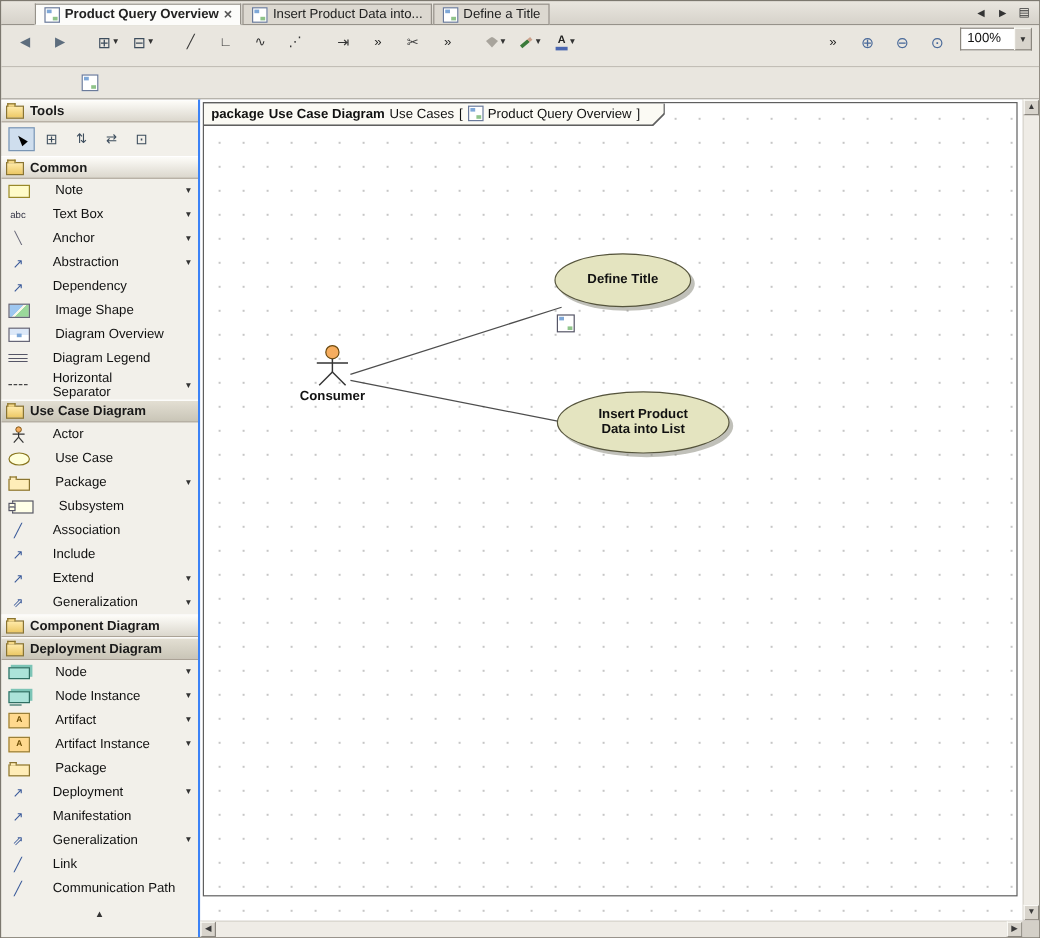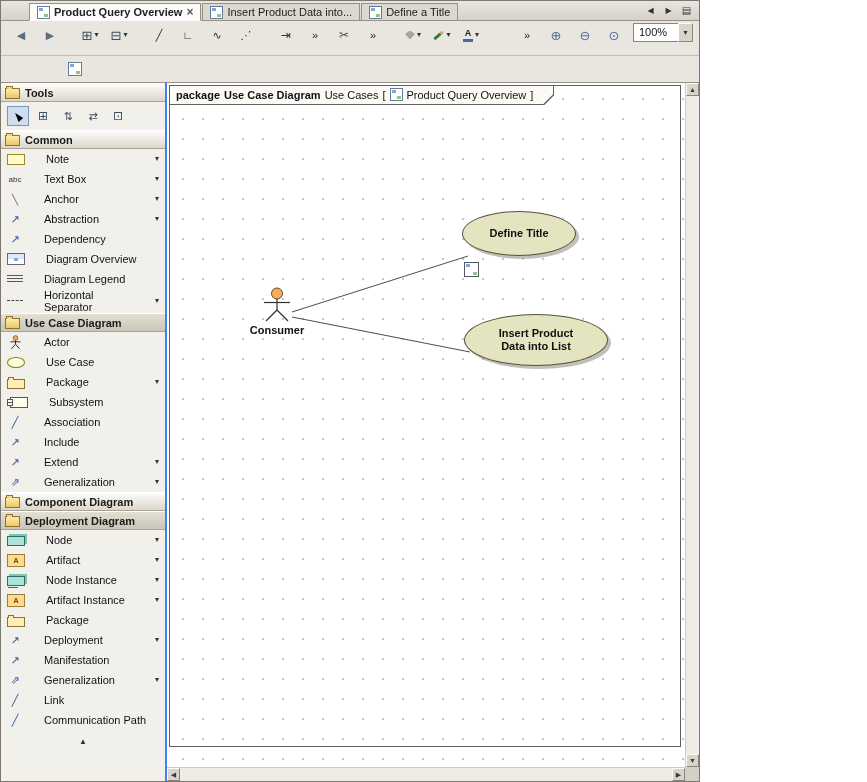--- a/index.html
+++ b/index.html
@@ -1,17 +1,17 @@
 <!DOCTYPE html>
 <html><head>
 <meta charset="utf-8">
 <style>
   html,body{margin:0;padding:0}
   body{font-family:"Liberation Sans","DejaVu Sans",sans-serif;font-size:11px;color:#111;background:#fff}
-  .win{width:700px;height:782px;box-sizing:border-box;border:1px solid #7c786f;background:#d4d0c8;display:flex;flex-direction:column;overflow:hidden}
+  .win{width:867px;height:782px;box-sizing:border-box;border:1px solid #7c786f;background:#d4d0c8;display:flex;flex-direction:column;overflow:hidden}
 
   
   .tabbar{flex:0 0 19px;display:flex;align-items:flex-end;background:linear-gradient(#e9e6df,#d6d2ca);border-bottom:1px solid #96928a;padding-left:28px;overflow:visible}
   #tabs{display:flex;align-items:flex-end;flex:1;min-width:0}
   .tab{height:18px;box-sizing:border-box;display:flex;align-items:center;gap:4px;padding:0 7px;border:1px solid #96928a;border-bottom:1px solid #96928a;margin-bottom:-1px;margin-right:1px;background:#dcd8d0;color:#222;white-space:nowrap}
   .tab.active{background:#fcfcfa;border-bottom-color:#fcfcfa;font-weight:bold}
   .tabnav{display:flex;gap:3px;align-items:center;padding:0 5px 3px}
   .tnbtn{width:15px;height:13px;display:flex;align-items:center;justify-content:center}
 
   
@@ -42,21 +42,21 @@
   .viewport{grid-area:1/1;position:relative;overflow:hidden;background-color:#fff;background-image:radial-gradient(circle,#c6c6c6 0.8px,transparent 1.1px);background-size:20px 20px;background-position:6px 6px}
   .frame{position:absolute;left:2px;top:2px;right:4px;bottom:20px;border:1px solid #5f5f5f}
   .fh-b{position:absolute;left:0;top:0;background:#5f5f5f;clip-path:polygon(0 0,100% 0,100% calc(100% - 10px),calc(100% - 10px) 100%,0 100%)}
   .fh{display:flex;align-items:center;gap:4px;padding:2px 20px 3px 6px;margin:0 1px 1px 0;background:#fbfaf4;clip-path:polygon(0 0,100% 0,100% calc(100% - 10px),calc(100% - 10px) 100%,0 100%)}
   .fh .b{font-weight:bold}
   .connectors{position:absolute;left:0;top:0;width:100%;height:100%;pointer-events:none}
   .actor{position:absolute;left:78px;top:201px;width:58px;display:flex;flex-direction:column;align-items:center;gap:1px}
   .actor-label{font-weight:bold}
   .uc{position:absolute;display:flex;flex-direction:column;align-items:center;justify-content:center;border:1.5px solid #55543c;border-radius:50%;background:#e4e4c0;box-shadow:3px 3px 0 rgba(140,140,128,.55);font-weight:bold;line-height:1.2;text-align:center}
   .uc1{left:292px;top:125px;width:112px;height:43px}
-  .uc2{left:294px;top:228px;width:142px;height:50px}
+  .uc2{left:294px;top:240px;width:142px;height:50px}
   .ov{position:absolute;left:294px;top:176px;width:13px;height:13px}
 
   
   .vscroll{grid-area:1/2;display:flex;flex-direction:column;background:#efece6;border-left:1px solid #d0ccc4}
   .hscroll{grid-area:2/1;display:flex;background:#efece6;border-top:1px solid #d0ccc4}
   .corner{grid-area:2/2;background:#d4d0c8}
   .sbtn{flex:0 0 13px;width:13px;height:13px;box-sizing:border-box;background:#d8d4cc;border:1px solid;border-color:#fbfaf6 #8a867e #8a867e #fbfaf6;display:flex;align-items:center;justify-content:center;color:#3a3a3a}
   .strack{flex:1}
 
   
@@ -298,20 +298,24 @@
           <div class="pitem">
             <span class="gi g-dash-arrow"></span>
             <span class="pitem-label">Abstraction</span>
             <span class="ig ic-caret pitem-caret"></span>
           </div>
           <div class="pitem">
             <span class="gi g-dash-arrow"></span>
             <span class="pitem-label">Dependency</span>
           </div>
           <div class="pitem">
+            <span class="gi g-image"></span>
+            <span class="pitem-label">Image Shape</span>
+          </div>
+          <div class="pitem">
             <span class="gi g-overview"></span>
             <span class="pitem-label">Diagram Overview</span>
           </div>
           <div class="pitem">
             <span class="gi g-legend"></span>
             <span class="pitem-label">Diagram Legend</span>
           </div>
           <div class="pitem">
             <span class="gi g-separator"></span>
             <span class="pitem-label">Horizontal Separator</span>
@@ -371,27 +375,27 @@
           <div class="sec hl">
             <span class="g-folder"></span>
             <span class="sec-title">Deployment Diagram</span>
           </div>
           <div class="pitem">
             <span class="gi g-node"></span>
             <span class="pitem-label">Node</span>
             <span class="ig ic-caret pitem-caret"></span>
           </div>
           <div class="pitem">
+            <span class="gi g-node-instance"></span>
+            <span class="pitem-label">Node Instance</span>
+            <span class="ig ic-caret pitem-caret"></span>
+          </div>
+          <div class="pitem">
             <span class="gi g-artifact"></span>
             <span class="pitem-label">Artifact</span>
-            <span class="ig ic-caret pitem-caret"></span>
-          </div>
-          <div class="pitem">
-            <span class="gi g-node-instance"></span>
-            <span class="pitem-label">Node Instance</span>
             <span class="ig ic-caret pitem-caret"></span>
           </div>
           <div class="pitem">
             <span class="gi g-artifact"></span>
             <span class="pitem-label">Artifact Instance</span>
             <span class="ig ic-caret pitem-caret"></span>
           </div>
           <div class="pitem">
             <span class="gi g-package"></span>
             <span class="pitem-label">Package</span>

